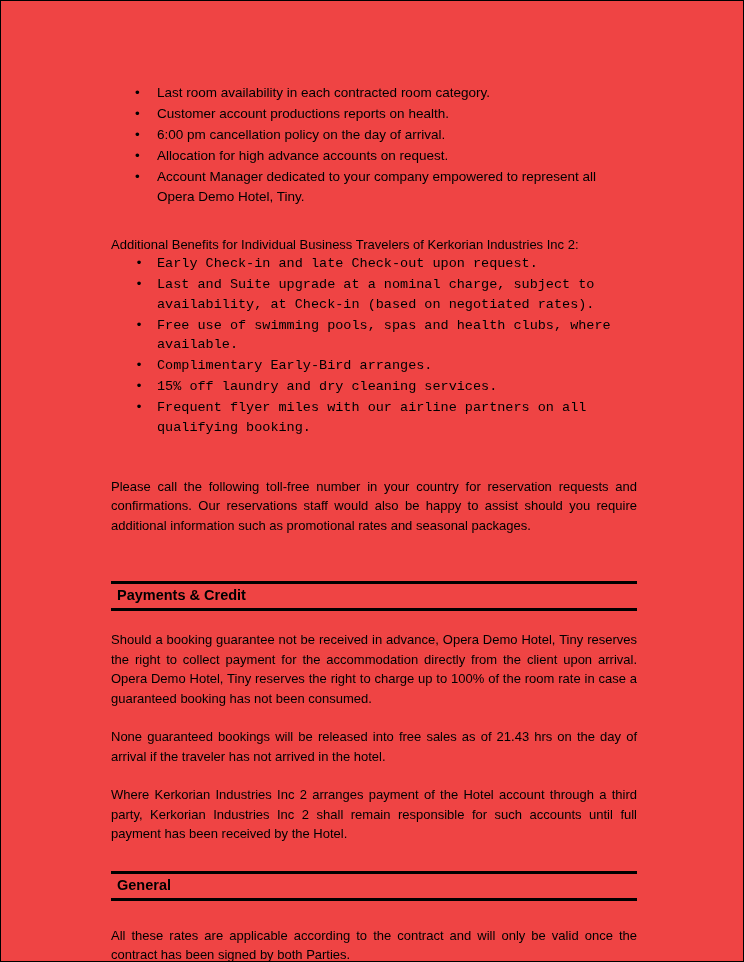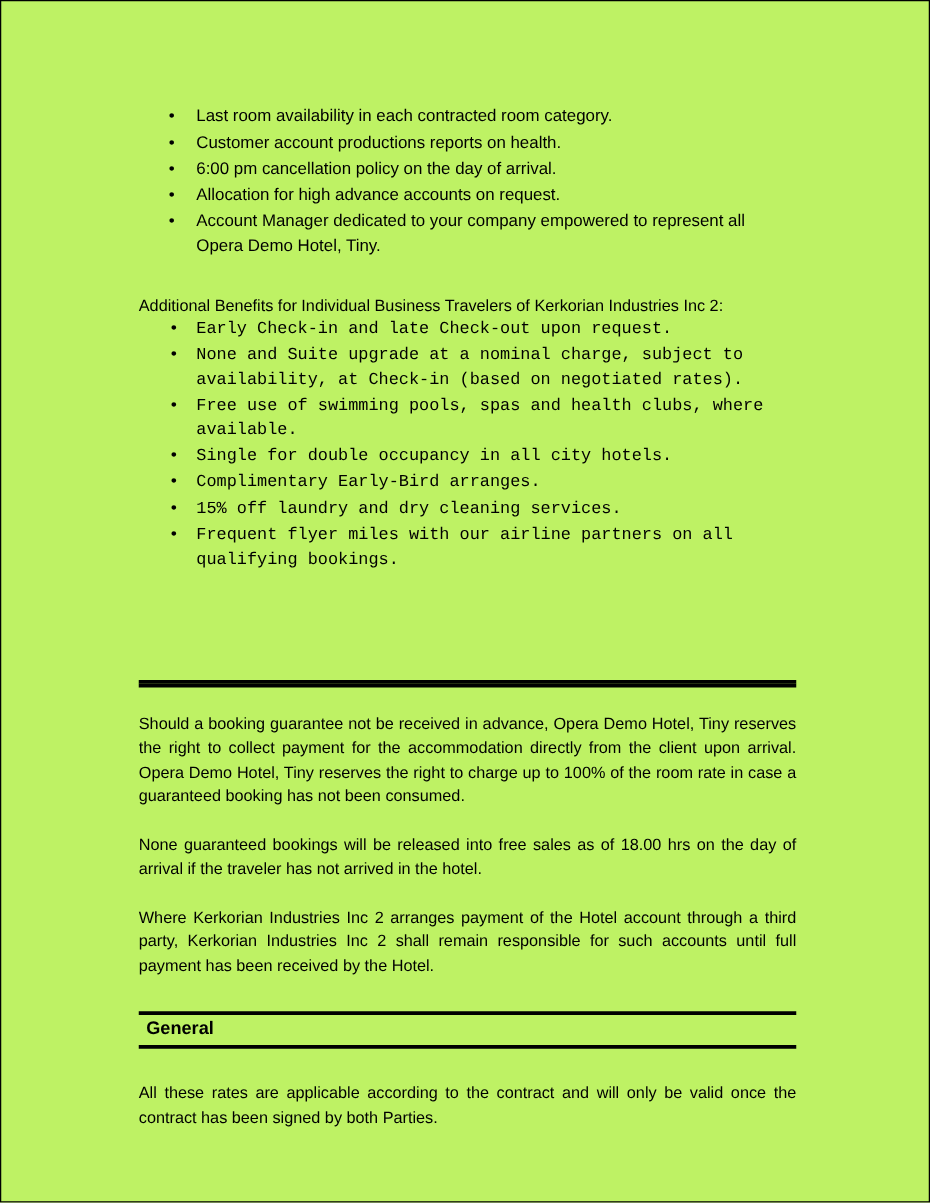--- a/index.html
+++ b/index.html
@@ -6,21 +6,21 @@
     margin: 0;
     padding: 0;
     background: #808080;
   }
   body {
     font-family: "Liberation Sans", sans-serif;
   }
   .page {
     width: 744px;
     height: 962px;
-    background: #bef264;
+    background: #ef4444;
     border: 1px solid #000000;
     box-sizing: border-box;
     position: relative;
     overflow: hidden;
   }
   .content {
     position: absolute;
     left: 110px;
     top: 82px;
     width: 526px;
@@ -97,45 +97,46 @@
       <li>Allocation for high advance accounts on request.</li>
       <li>Account Manager dedicated to your company empowered to represent all Opera Demo Hotel, Tiny.</li>
     </ul>
 
     <div class="spacer-lg"></div>
 
     <p class="para">Additional Benefits for Individual Business Travelers of  Kerkorian Industries Inc 2:</p>
 
     <ul class="bullets indent2">
       <li>Early Check-in and late Check-out upon request.</li>
-      <li>None and Suite upgrade at a nominal charge, subject to availability, at Check-in (based on negotiated rates).</li>
+      <li>Last and Suite upgrade at a nominal charge, subject to availability, at Check-in (based on negotiated rates).</li>
       <li>Free use of swimming pools, spas and health clubs, where available.</li>
-      <li>Single for double occupancy in all city hotels.</li>
       <li>Complimentary Early-Bird arranges.</li>
       <li>15% off laundry and dry cleaning services.</li>
-      <li>Frequent flyer miles with our airline partners on all qualifying bookings.</li>
+      <li>Frequent flyer miles with our airline partners on all qualifying booking.</li>
     </ul>
 
     <div class="spacer-lg"></div>
     <div class="spacer-sm"></div>
 
+    <p class="para">Please call the following toll-free number in your country for reservation requests and confirmations. Our reservations staff would also be happy to assist should you require additional information such as promotional rates and seasonal packages.</p>
 
     <div class="spacer-lg"></div>
     <div class="spacer-md"></div>
 
     <div class="section-head">
       <div class="rule-top"></div>
+      <div class="title">Payments &amp; Credit</div>
       <div class="rule-bottom"></div>
     </div>
 
     <div class="spacer-md"></div>
 
     <p class="para">Should a booking guarantee not be received in advance, Opera Demo Hotel, Tiny reserves the right to collect payment for the accommodation directly from the client upon arrival. Opera Demo Hotel, Tiny reserves the right to charge up to 100% of the room rate in case a guaranteed booking has not been consumed.</p>
     <div class="spacer-md"></div>
-    <p class="para">None guaranteed bookings will be released into free sales as of 18.00 hrs on the day of arrival if the traveler has not arrived in the hotel.</p>
+    <p class="para">None guaranteed bookings will be released into free sales as of 21.43 hrs on the day of arrival if the traveler has not arrived in the hotel.</p>
     <div class="spacer-md"></div>
     <p class="para">Where Kerkorian Industries Inc 2 arranges payment of the Hotel account through a third party, Kerkorian Industries Inc 2 shall remain responsible for such accounts until full payment has been received by the Hotel.</p>
 
     <div class="spacer-lg"></div>
 
     <div class="section-head">
       <div class="rule-top"></div>
       <div class="title">General</div>
       <div class="rule-bottom"></div>
     </div>

